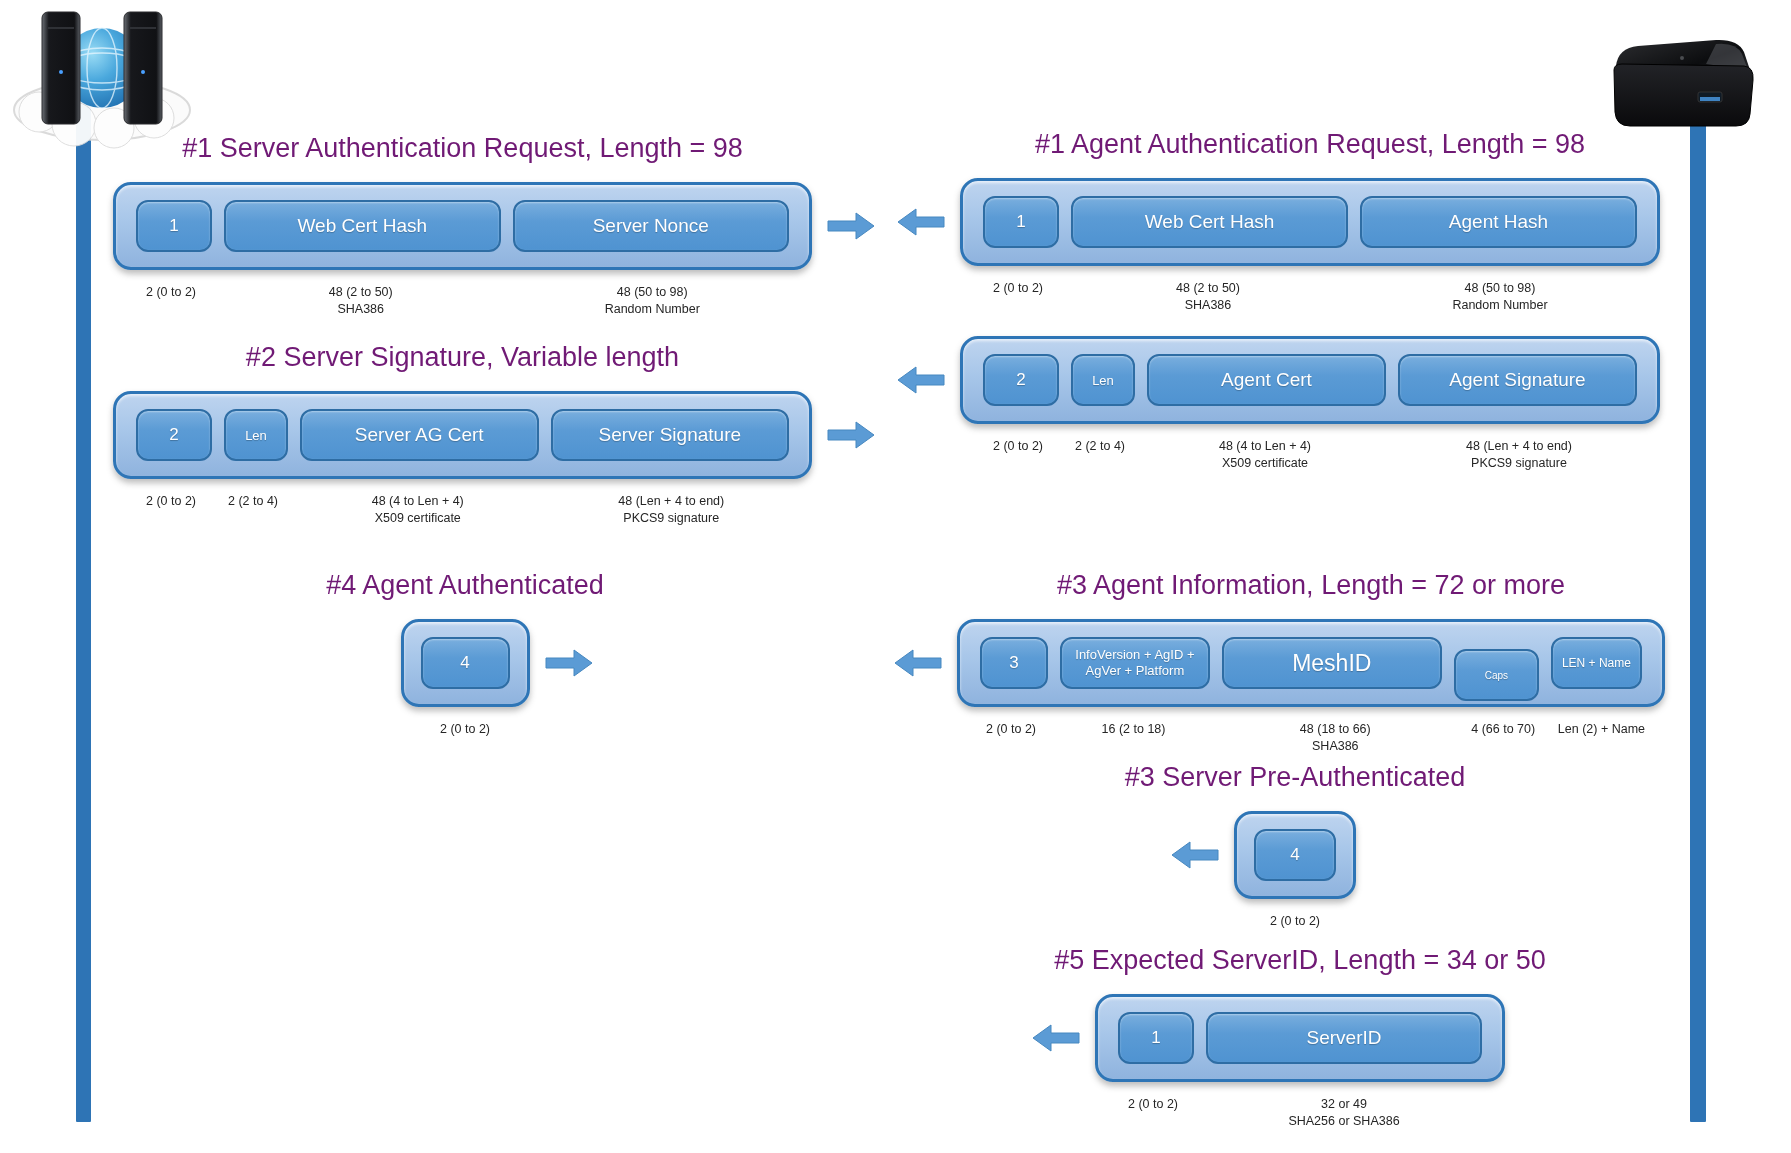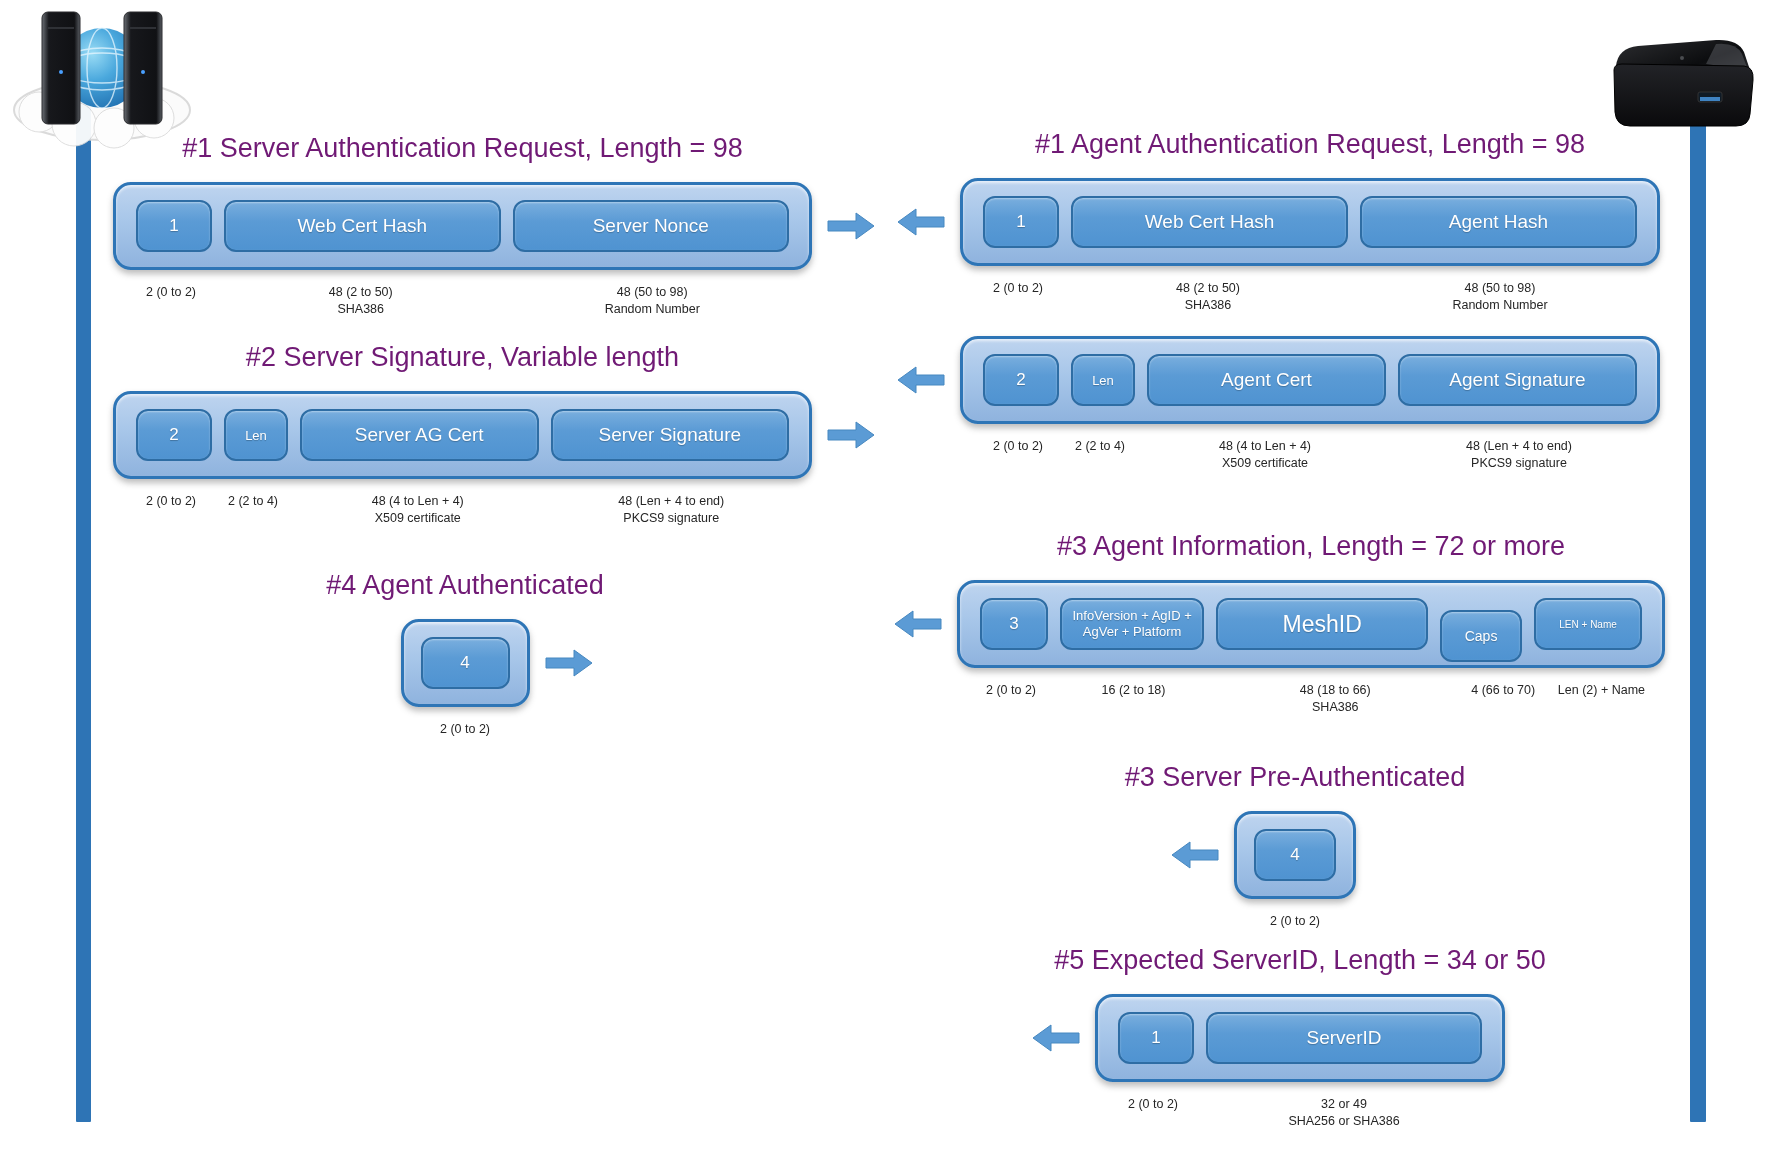--- a/index.html
+++ b/index.html
@@ -29,22 +29,22 @@
          background:linear-gradient(180deg,#79aede 0%,#5b9bd5 40%,#4f93d1 100%);
          color:#fff;display:flex;align-items:center;justify-content:center;
          font-size:19px;text-align:center;text-shadow:0 1px 1px rgba(0,0,0,.25);
          box-shadow:inset 0 1px 2px rgba(255,255,255,.4);}
   .f-num{flex:0 0 76px;font-size:17px;}
   .f-num-sm{flex:0 0 68px;font-size:17px;}
   .f-len{flex:0 0 64px;font-size:13px;}
   .f-grow{flex:1 1 0;}
   .f-info{flex:158 1 0;font-size:13px;line-height:16px;padding:0 0;}
   .f-mesh{flex:234 1 0;font-size:23px;}
-  .f-caps{flex:88 1 0;font-size:14px;margin-top:24px;}
-  .f-lenname{flex:90 1 0;font-size:10px;line-height:11px;padding:0 12px;}
+  .f-caps{flex:88 1 0;font-size:10px;margin-top:24px;}
+  .f-lenname{flex:90 1 0;font-size:12px;line-height:11px;padding:0 2px;}
 
   
   .ann-row{display:flex;gap:12px;padding:0 20px;margin-top:14px;}
   .ann{text-align:center;font-size:12.5px;line-height:17px;color:#262626;white-space:nowrap;}
   .a-num{flex:0 0 76px;}
   .a-num-sm{flex:0 0 68px;}
   .a-len{flex:0 0 64px;}
   .a-grow{flex:1 1 0;}
   .a-info{flex:158 1 0;}
   .a-mesh{flex:234 1 0;}
@@ -235,21 +235,21 @@
       <div>48 (4 to Len + 4)</div>
         <div>X509 certificate</div>
     </div>
     <div class="ann a-grow">
       <div>48 (Len + 4 to end)</div>
         <div>PKCS9 signature</div>
     </div>
   </div>
 </section>
 
-<section class="msg" style="left:957px;top:529px;width:708px;">
+<section class="msg" style="left:957px;top:568px;width:708px;">
   <div class="title">#3 Agent Information, Length = 72 or more</div>
   <div class="box-wrap">
     <div class="outer">
       <div class="field f-num-sm">3</div>
       <div class="field f-info">InfoVersion + AgID + AgVer + Platform</div>
       <div class="field f-mesh">MeshID</div>
       <div class="field f-caps">Caps</div>
       <div class="field f-lenname">LEN + Name</div>
     </div>
     <svg class="arrow left" viewBox="0 0 50 32">

